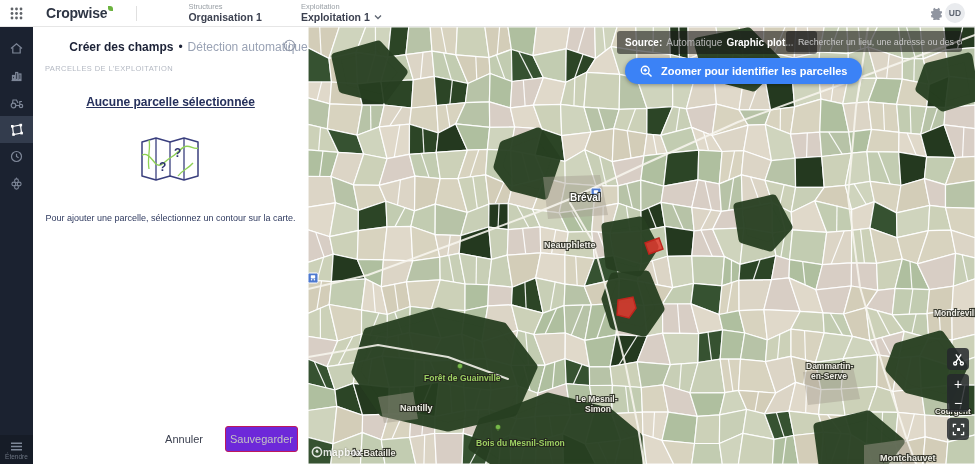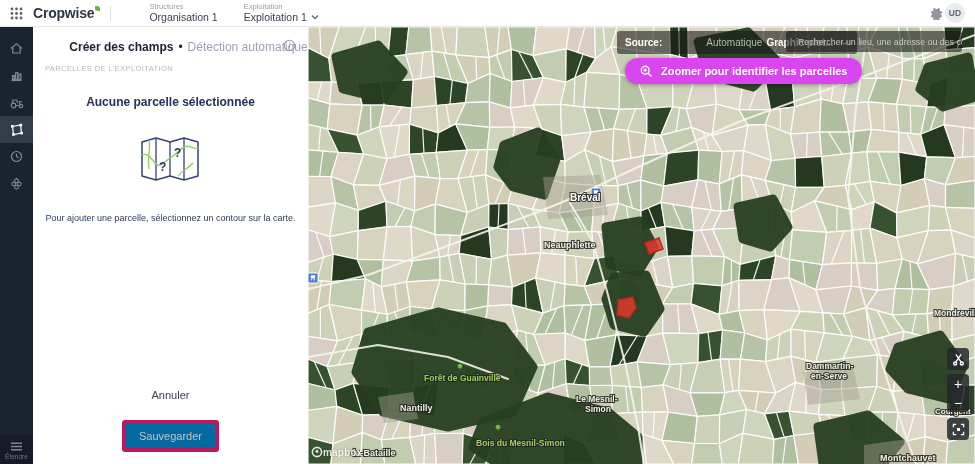--- a/index.html
+++ b/index.html
@@ -2,29 +2,29 @@
 <html><head>
 <meta charset="utf-8">
 <style>
   html,body{margin:0;padding:0;background:#e9e9e9;}
   *{box-sizing:border-box;}
   body{font-family:"Liberation Sans",sans-serif;}
   .app{width:975px;height:464px;display:flex;flex-direction:column;overflow:hidden;background:#fff;position:relative;}
 
   
   header{height:27px;flex:0 0 27px;background:#fff;border-bottom:1px solid #e6e6e6;display:flex;align-items:center;padding:0 10px;position:relative;z-index:30;}
-  .hdr-left{display:flex;align-items:center;flex:1;min-width:0;}
+  .hdr-left{display:flex;align-items:center;flex:1;min-width:0;gap:13px;}
   .waffle{display:flex;margin-right:10px;cursor:pointer;color:#5f6368;}
   .logo{font-weight:700;font-size:14px;color:#2e3544;letter-spacing:-.2px;display:flex;align-items:flex-start;cursor:pointer;}
   .leaf{width:5px;height:5px;background:#6cb33f;border-radius:0 60% 0 60%;margin:1px 0 0 1px;}
   .vdiv{width:1px;height:15px;background:#e0e0e0;margin:0 12px 0 10px;}
   .page-title{font-size:12.5px;color:#3c4150;white-space:nowrap;}
   .ctx{display:flex;flex-direction:column;line-height:1.15;margin-left:26px;cursor:pointer;}
   .ctx-label{font-size:7.5px;color:#9aa0a6;}
-  .ctx-value{font-size:10.5px;font-weight:400;color:#3c4150;display:flex;align-items:center;gap:4px;white-space:nowrap;}
+  .ctx-value{font-size:10.5px;font-weight:700;color:#3c4150;display:flex;align-items:center;gap:4px;white-space:nowrap;}
   .hdr-right{display:flex;align-items:center;gap:2px;}
   .gear{color:#6b7280;display:flex;cursor:pointer;}
   .avatar{width:20px;height:20px;border-radius:50%;background:#e9ebee;color:#5f6672;font-size:8.5px;font-weight:700;display:flex;align-items:center;justify-content:center;cursor:pointer;}
 
   
   .main{flex:1;display:flex;min-height:0;}
 
   
   .sidebar{width:33px;flex:0 0 33px;background:#1b2230;display:flex;flex-direction:column;align-items:center;padding-top:8px;z-index:20;}
   .side-item{width:33px;height:27px;display:flex;align-items:center;justify-content:center;color:#7e8798;cursor:pointer;}
@@ -34,37 +34,37 @@
 
   
   .panel{width:275px;flex:0 0 275px;background:#fff;display:flex;flex-direction:column;position:relative;z-index:10;}
   .panel-head{padding:13px 14px 8px;display:flex;align-items:center;justify-content:center;position:relative;}
   .ph-title{font-size:12px;font-weight:700;color:#1b2136;white-space:nowrap;margin-left:36px;}
   .ph-dot{margin:0 5px;color:#1b2136;font-size:12px;}
   .ph-sub{font-size:12px;color:#9aa3b5;white-space:nowrap;}
   .info-btn{position:absolute;right:12px;top:12px;color:#8f97a8;cursor:pointer;display:flex;}
   .section-label{padding:2px 12px 0;font-size:7.5px;letter-spacing:.4px;color:#b4b9c3;}
   .empty{flex:1;display:flex;flex-direction:column;align-items:center;padding:22px 10px 0;}
-  .empty-title{font-size:12px;font-weight:700;color:#25305c;margin-bottom:24px;}
+  .empty-title{font-size:12px;font-weight:700;color:#25305c;margin-bottom:24px;text-decoration:underline;}
   .empty-ill{margin-bottom:26px;}
   .empty-hint{font-size:9px;color:#303b60;text-align:left;white-space:nowrap;}
-  .panel-foot{margin-top:auto;display:flex;justify-content:center;align-items:center;gap:14px;padding:10px 10px 12px;flex-direction:column;}
+  .panel-foot{margin-top:auto;display:flex;justify-content:flex-end;align-items:center;gap:14px;padding:10px 10px 12px;}
   .btn-text{background:none;border:none;font-size:11px;color:#3c4150;cursor:pointer;padding:5px 8px;font-family:inherit;}
-  .btn-disabled{background:#0369a1;border:4px solid #be185d;border-radius:3px;color:#c3c3c3;font-size:11px;padding:6px 13px;font-family:inherit;}
+  .btn-disabled{background:#6d28d9;border:1px solid #be185d;border-radius:3px;color:#c3c3c3;font-size:11px;padding:6px 4px;font-family:inherit;}
 
   
   .map{flex:1;position:relative;overflow:hidden;background:#ccd1b8;}
   #mapsvg{position:absolute;inset:0;width:100%;height:100%;display:block;}
 
   .src-ctl{position:absolute;left:309px;top:4px;height:23px;display:flex;align-items:center;gap:4px;background:rgba(22,22,22,.58);border-radius:3px;padding:0 8px;color:#fff;font-size:10px;cursor:pointer;white-space:nowrap;}
   .src-ctl .b{font-weight:700;}
-  .src-ctl .m{color:#b5b5b5;margin-left:40px;}
+  .src-ctl .m{color:#b5b5b5;}
   .src-ctl .chev{display:flex;margin-left:2px;color:#cfcfcf;}
   .map-search{position:absolute;left:478px;top:4px;width:176px;height:21px;display:flex;align-items:center;gap:5px;background:rgba(22,22,22,.58);border-radius:3px;padding:0 7px;color:#c9c9c9;font-size:8.8px;cursor:text;overflow:hidden;white-space:nowrap;}
-  .zoom-cta{position:absolute;left:317px;top:31px;height:26px;display:flex;align-items:center;gap:8px;background:#d946ef;border:none;border-radius:13px;color:#fff;font-size:11px;font-weight:700;padding:0 15px;cursor:pointer;font-family:inherit;box-shadow:0 1px 4px rgba(0,0,0,.35);white-space:nowrap;}
+  .zoom-cta{position:absolute;left:317px;top:31px;height:26px;display:flex;align-items:center;gap:8px;background:#3b82f6;border:none;border-radius:13px;color:#fff;font-size:11px;font-weight:700;padding:0 15px;cursor:pointer;font-family:inherit;box-shadow:0 1px 4px rgba(0,0,0,.35);white-space:nowrap;}
 
   .map-tools{position:absolute;right:6px;top:321px;display:flex;flex-direction:column;align-items:center;z-index:5;}
   .tool{width:22px;height:22px;background:rgba(36,40,44,.85);border:none;border-radius:4px;color:#fff;display:flex;align-items:center;justify-content:center;cursor:pointer;padding:0;}
   .zoomgrp{margin-top:4px;background:rgba(36,40,44,.85);border-radius:4px;display:flex;flex-direction:column;}
   .zoomgrp .tool{background:transparent;height:19px;font-size:14px;font-weight:400;line-height:1;font-family:inherit;}
   .tool.center{margin-top:6px;}
 
   .mapbox-logo{position:absolute;left:3px;bottom:6px;display:flex;align-items:center;gap:0;opacity:.85;color:#fff;}
   .mapbox-logo .word{font-size:10px;font-weight:700;letter-spacing:.2px;text-shadow:0 0 2px rgba(0,0,0,.5);}
 </style>

